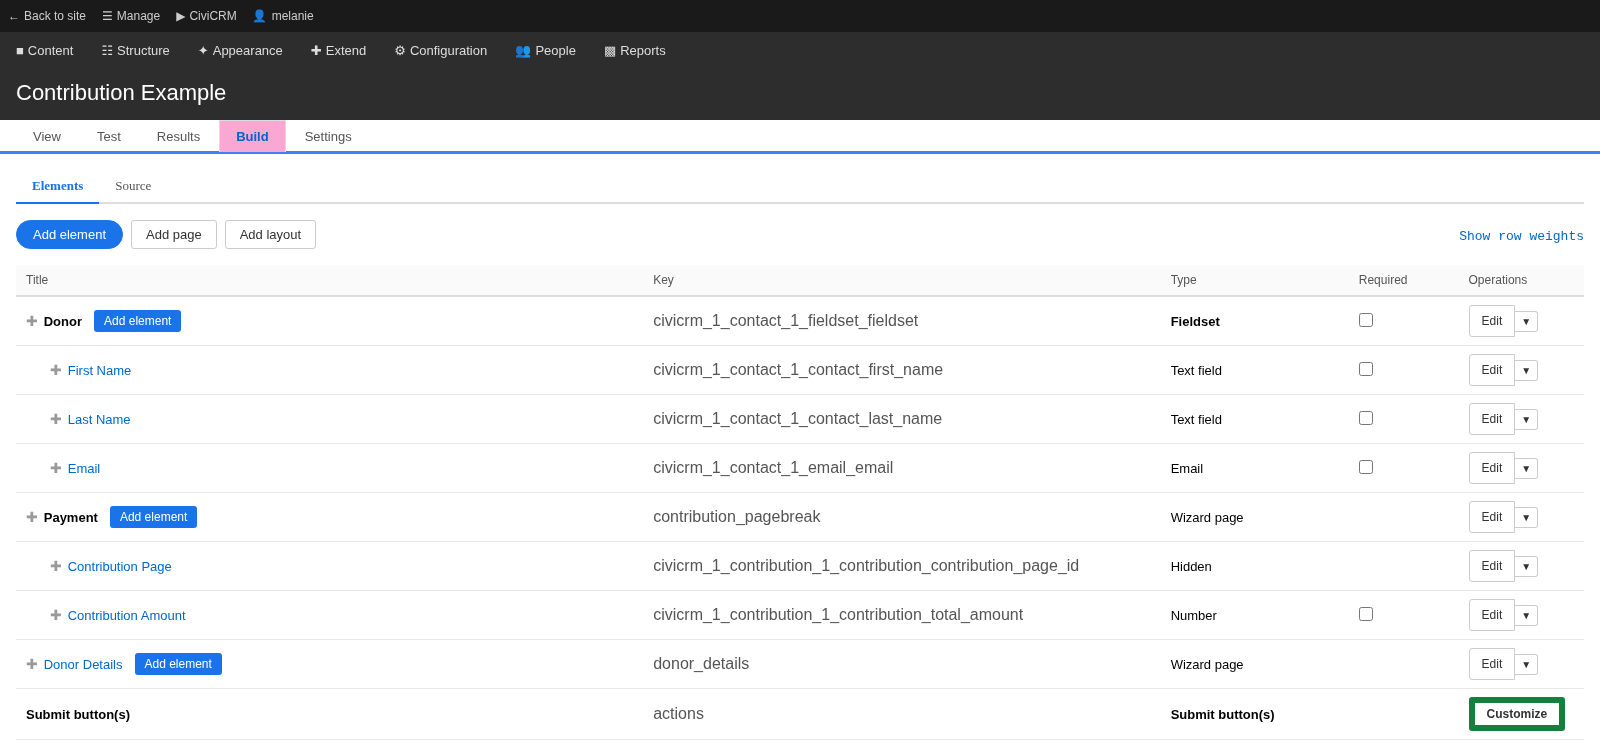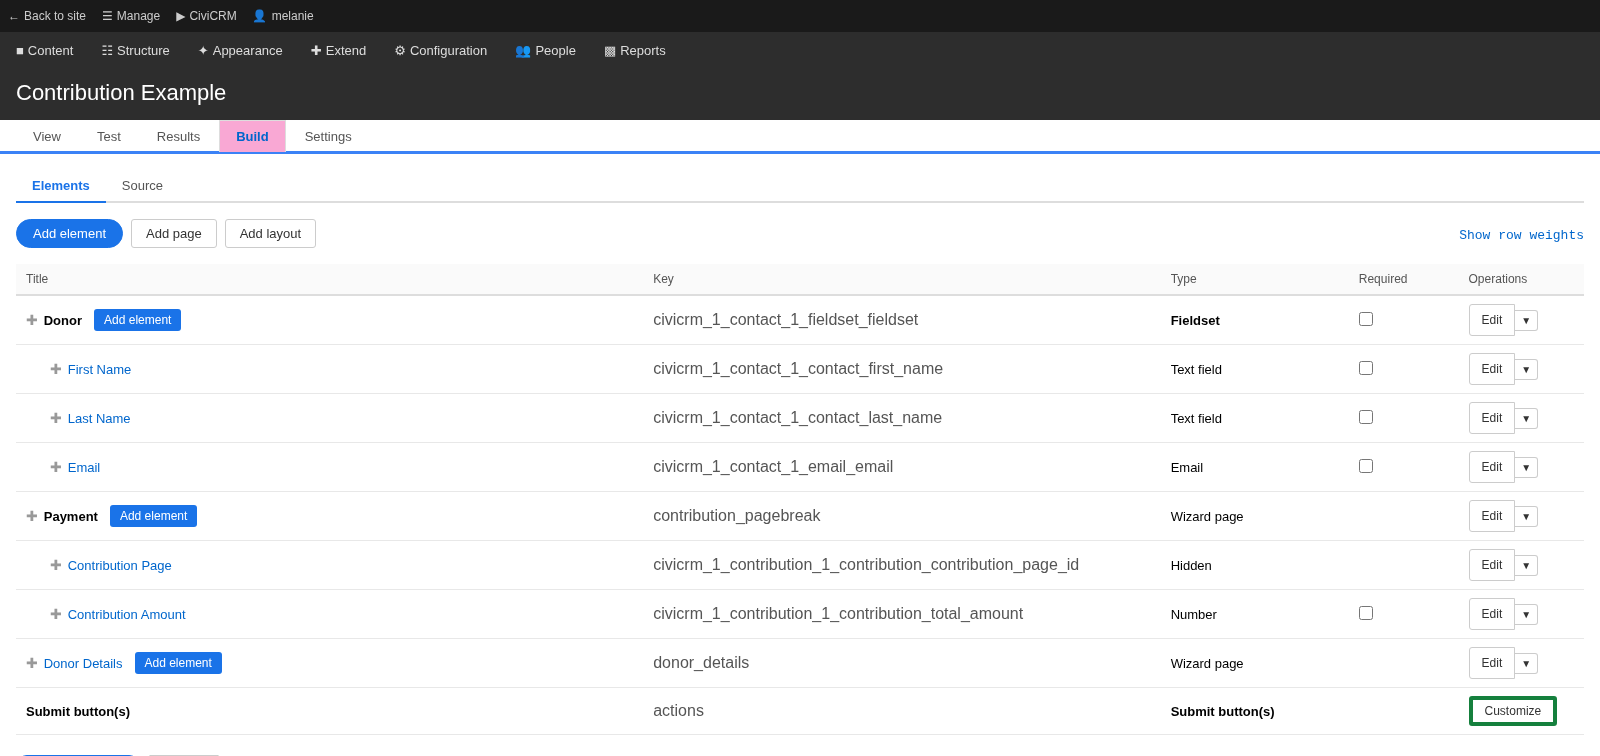--- a/index.html
+++ b/index.html
@@ -88,20 +88,21 @@
       background: #fff;
       padding: 16px;
       min-height: 600px;
     }
 
     
     .sub-tabs {
       display: flex;
       border-bottom: 2px solid #ddd;
       margin-bottom: 16px;
+      font-family: Liberation Serif, serif;
     }
     .sub-tabs a {
       text-decoration: none;
       color: #555;
       font-size: 13px;
       padding: 8px 16px;
       border-bottom: 2px solid transparent;
       margin-bottom: -2px;
     }
     .sub-tabs a.active {
@@ -226,25 +227,26 @@
       border-left: none;
       border-radius: 0 3px 3px 0;
       padding: 4px 6px;
       cursor: pointer;
       font-size: 10px;
     }
 
     .btn-customize {
       background: #fff;
       color: #333;
-      border: 4px solid #15803d;
+      border: 6px solid #15803d;
       border-radius: 3px;
       padding: 4px 12px;
       cursor: pointer;
       font-size: 12px;
+      font-weight: bold;
     }
 
     
     .footer-buttons {
       margin-top: 20px;
       display: flex;
       gap: 8px;
     }
     .btn-save {
       background: #1a73e8;

